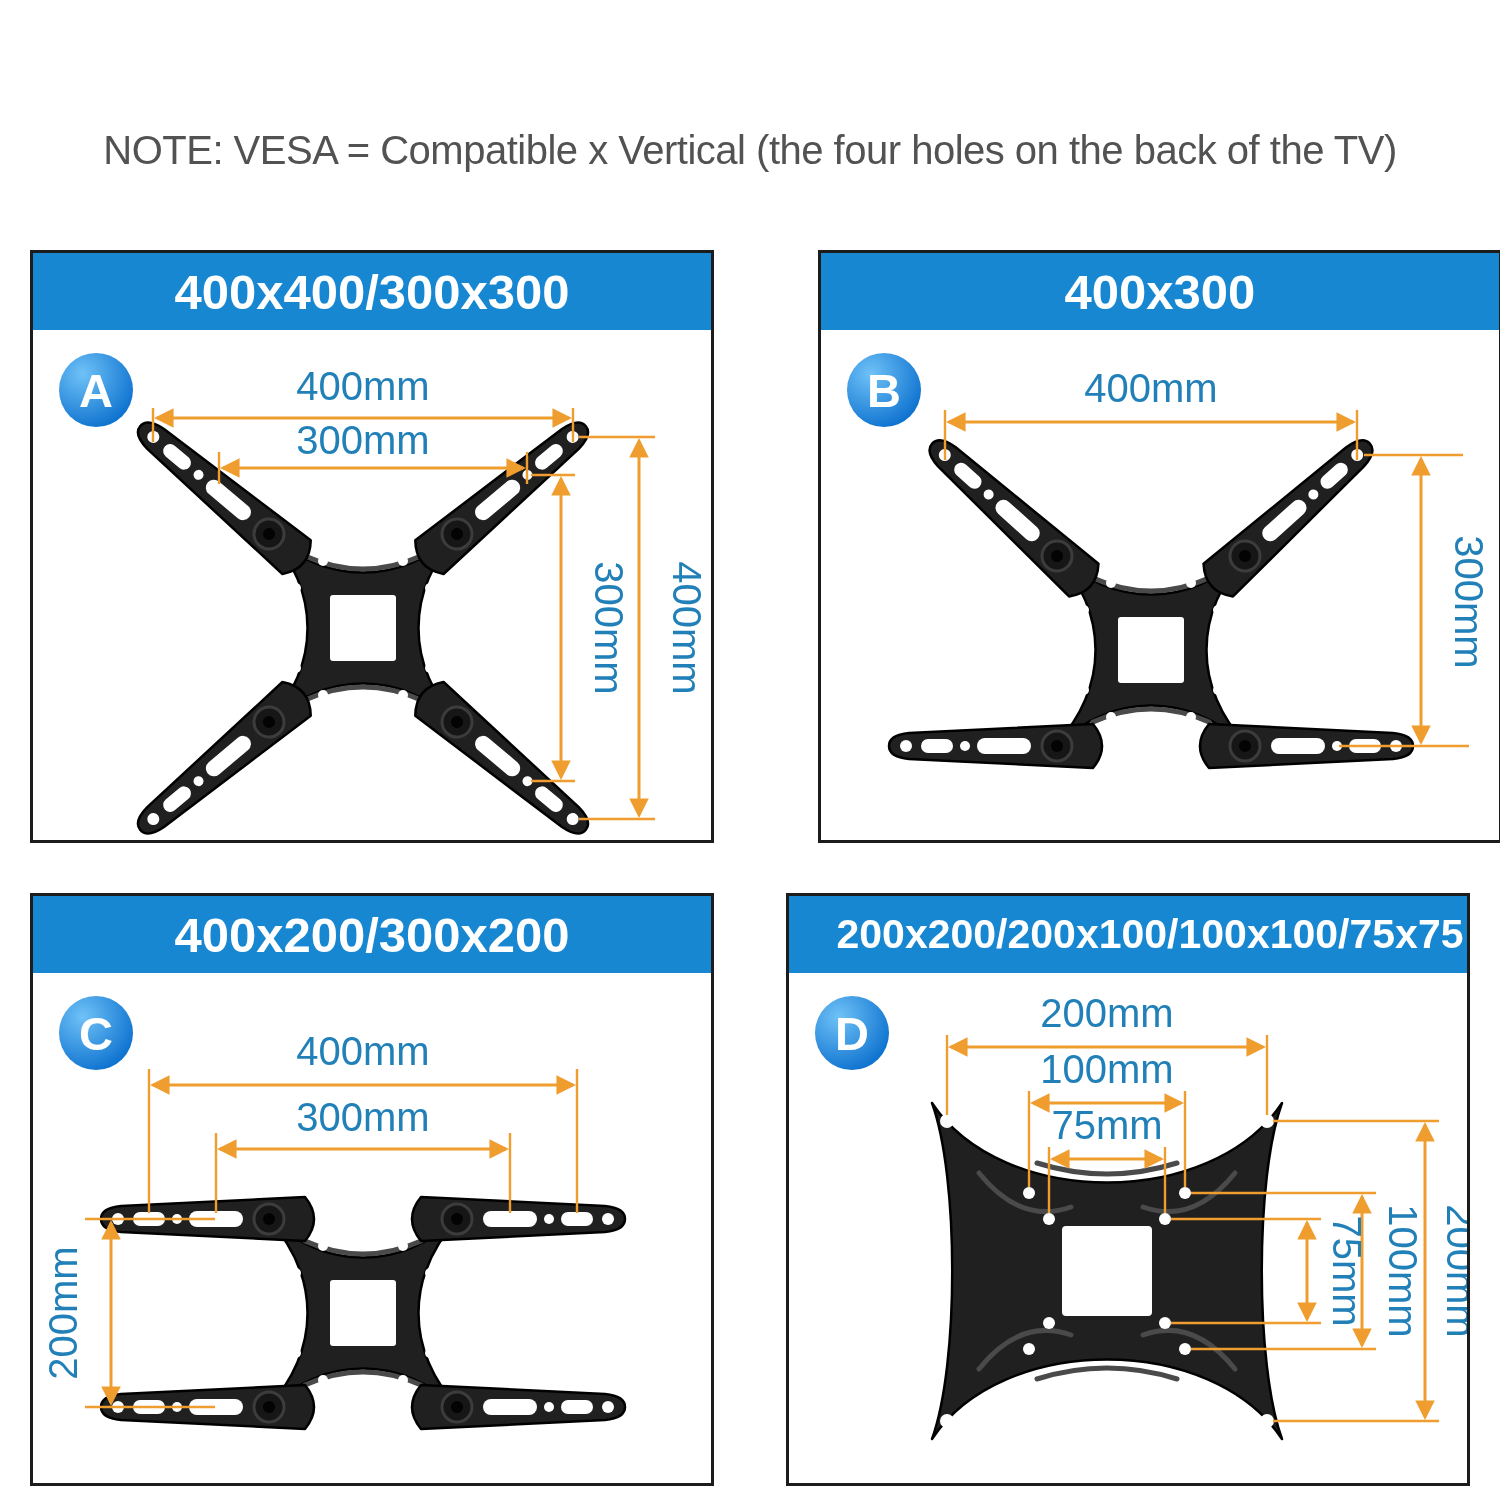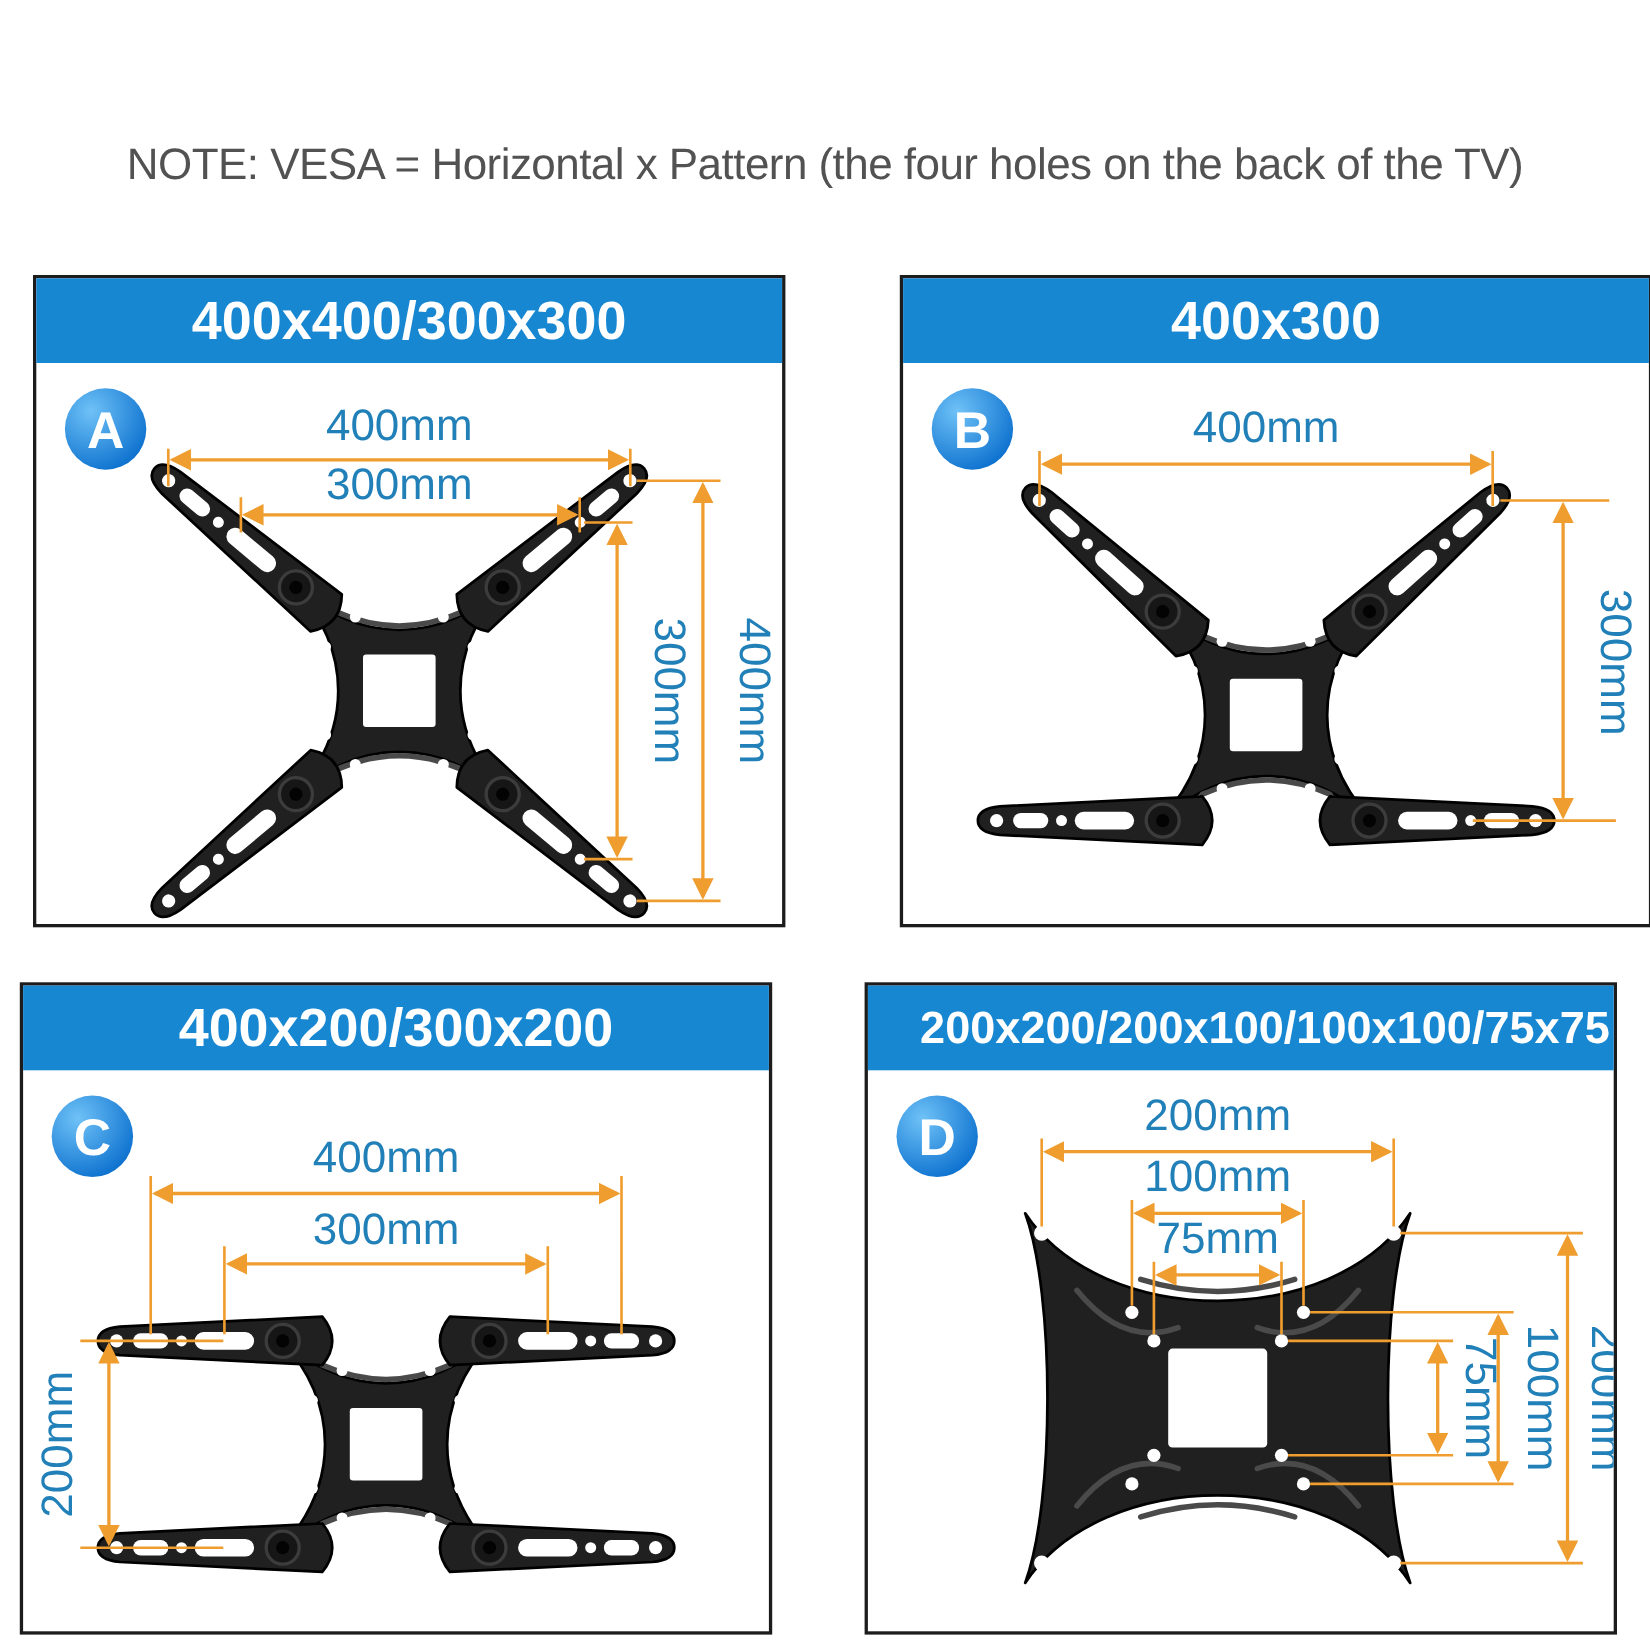--- a/index.html
+++ b/index.html
@@ -6,21 +6,21 @@
   .page{position:relative;width:1500px;height:1500px;background:#ffffff;overflow:hidden;
         font-family:"Liberation Sans",sans-serif;}
   .title{position:absolute;top:16px;left:0;width:100%;text-align:center;
          font-size:68px;font-weight:bold;color:#1F8BD4;letter-spacing:0px;}
   .note{position:absolute;top:128px;left:0;width:100%;text-align:center;
         font-size:40px;color:#525252;letter-spacing:-0.5px;}
   .panel{position:absolute;width:684px;height:593px;background:#ffffff;
          border:3px solid #1c1c1c;box-sizing:border-box;}
   #panel-a{left:30px;top:250px;}
   #panel-b{left:818px;top:250px;}
-  #panel-c{left:18px;top:893px;text-align:center;}
+  #panel-c{left:30px;top:893px;text-align:center;}
   #panel-d{left:786px;top:893px;}
   .panel-header{height:77px;background:#1787D2;color:#ffffff;display:flex;
                 align-items:center;justify-content:center;font-size:49px;font-weight:600;}
   #panel-d .panel-header{font-size:41px;padding-left:44px;}
   .badge{position:absolute;left:26px;top:100px;width:74px;height:74px;border-radius:50%;
          background:radial-gradient(circle at 32% 28%, #6FC2F7, #0E72CF 78%);
          color:#ffffff;font-size:47px;font-weight:bold;
          display:flex;align-items:center;justify-content:center;}
   svg.art{position:absolute;left:0;top:77px;width:678px;height:510px;display:block;}
   .dim{stroke:#EF9D2E;stroke-width:3;fill:none;}
@@ -60,21 +60,21 @@
         <rect class="hole" x="26" y="-8" width="54" height="16" rx="8"></rect>
         <circle class="hole" cx="92" cy="0" r="5"></circle>
         <rect class="hole" x="104" y="-7" width="32" height="14" rx="7"></rect>
         <circle class="hole" cx="151" cy="0" r="6"></circle>
         <circle cx="0" cy="0" r="15" fill="#161616" stroke="#3c3c3c" stroke-width="3"></circle>
         <circle cx="0" cy="0" r="6" fill="#030303"></circle>
       </g>
     </defs>
   </svg>
 
-  <div class="note">NOTE: VESA = Horizontal x Pattern (the four holes on the back of the TV)</div>
+  <div class="note">NOTE: VESA = Compatible x Vertical (the four holes on the back of the TV)</div>
 
   <div class="panel" id="panel-a">
     <div class="panel-header">400x400/300x300</div>
     <svg class="art" viewBox="0 0 678 510">
       <g>
         <use href="#plate-sym" transform="translate(330,298)"></use>
         <use href="#arm-sym" transform="translate(424,204) rotate(-40)"></use>
         <use href="#arm-sym" transform="translate(236,204) rotate(-140)"></use>
         <use href="#arm-sym" transform="translate(424,392) rotate(40)"></use>
         <use href="#arm-sym" transform="translate(236,392) rotate(140)"></use>

